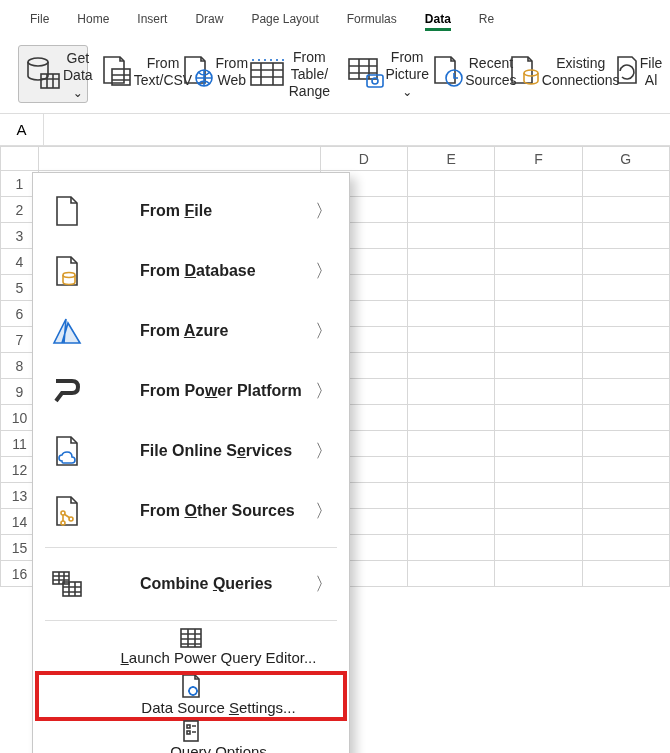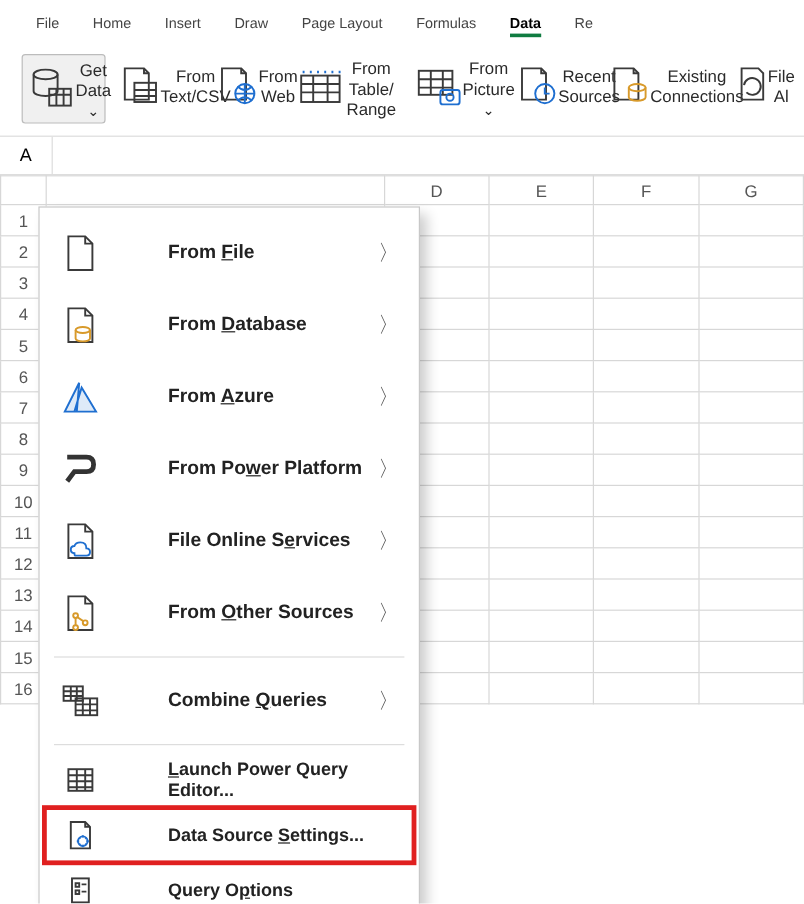--- a/index.html
+++ b/index.html
@@ -43,21 +43,21 @@
     padding:8px 4px;
     z-index:10;
   }
   .menu-item {
     display:flex; align-items:center;
     height:60px; padding:0 12px;
     font-size:16px; font-weight:700; color:#222;
     cursor:pointer;
     position:relative;
   }
-  .menu-item.small { height:46px; font-size:15px; font-weight:700; color:#222; }
+  .menu-item.small { height:46px; font-size:15px; font-weight:400; color:#222;flex-direction:column; }
   .menu-item .mi-icon { width:36px; display:flex; justify-content:center; }
   .menu-item .mi-label { flex:1; padding-left:8px;margin-left:47px; }
   .menu-item .mi-label u { text-decoration: underline; }
   .menu-item .chev { font-size:18px; color:#555; font-weight:400; }
   .menu hr { border:none; border-top:1px solid #ddd; margin:6px 8px; }
   .menu-item.boxed { outline:4px solid #e02020; outline-offset:-2px; }
 
   
   svg { stroke:#3a3a3a; stroke-width:1.6; fill:none; }
 </style>

